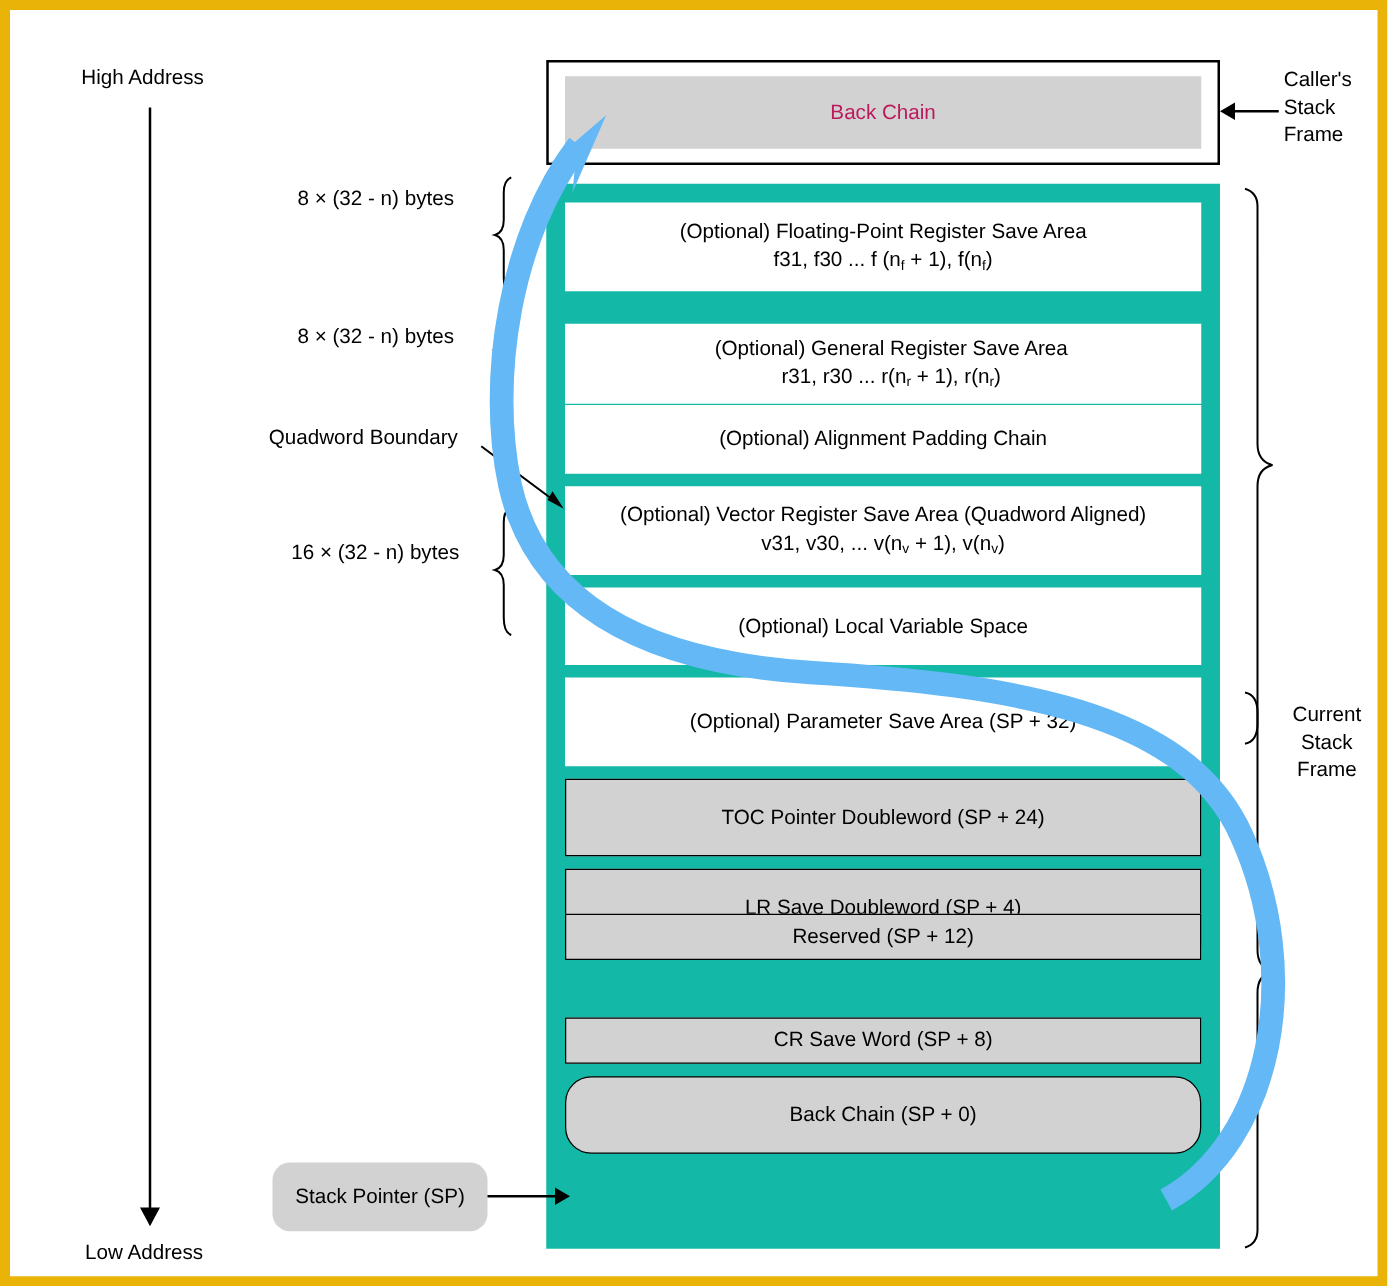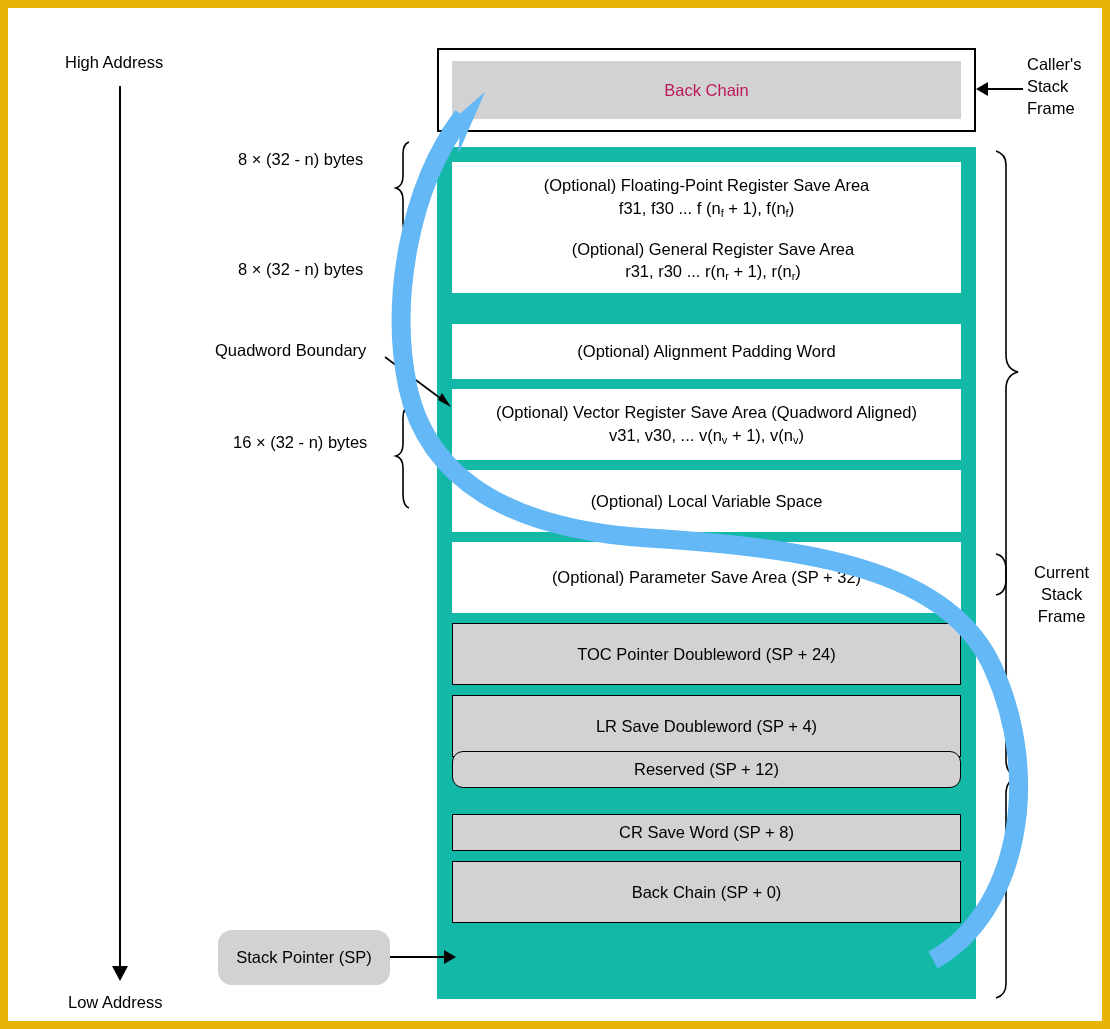--- a/index.html
+++ b/index.html
@@ -166,50 +166,50 @@
   <div id="caller-arrow-head"></div>
   <div class="lbl center" id="callers-stack-frame-label">Caller's
 Stack
 Frame</div>
 
   <div id="current-frame-container">
       <div class="row white" style="top: 15px; height: 71px;">
         <div>(Optional) Floating-Point Register Save Area</div>
         <div>f31, f30 ... f (n<sub>f</sub> + 1), f(n<sub>f</sub>)</div>
       </div>
-      <div class="row white" style="top: 82px; height: 64px; padding-left: 13px;">
+      <div class="row white" style="top: 112px; height: 64px; padding-left: 13px;">
         <div>(Optional) General Register Save Area</div>
         <div>r31, r30 ... r(n<sub>r</sub> + 1), r(n<sub>r</sub>)</div>
       </div>
       <div class="row white" style="top: 177px; height: 55px;">
-        <div>(Optional) Alignment Padding Word</div>
+        <div>(Optional) Alignment Padding Chain</div>
       </div>
       <div class="row white" style="top: 242px; height: 71px;">
         <div>(Optional) Vector Register Save Area (Quadword Aligned)</div>
         <div>v31, v30, ... v(n<sub>v</sub> + 1), v(n<sub>v</sub>)</div>
       </div>
       <div class="row white" style="top: 323px; height: 62px;">
         <div>(Optional) Local Variable Space</div>
       </div>
       <div class="row white" style="top: 395px; height: 71px;">
         <div>(Optional) Parameter Save Area (SP + 32)</div>
       </div>
       <div class="row boxed" style="top: 476px; height: 62px;">
         <div>TOC Pointer Doubleword (SP + 24)</div>
       </div>
       <div class="row boxed" style="top: 548px; height: 62px;">
         <div>LR Save Doubleword (SP + 4)</div>
       </div>
-      <div class="row boxed" style="top: 604px; height: 37px; border-radius: 11px;">
+      <div class="row boxed" style="top: 584px; height: 37px;">
         <div>Reserved (SP + 12)</div>
       </div>
       <div class="row boxed" style="top: 667px; height: 37px;">
         <div>CR Save Word (SP + 8)</div>
       </div>
-      <div class="row boxed" style="top: 714px; height: 62px;">
+      <div class="row boxed" style="top: 714px; height: 62px; border-radius: 21px;">
         <div>Back Chain (SP + 0)</div>
       </div>
     </div>
   <div class="lbl center" id="current-stack-frame-label">Current
 Stack
 Frame</div>
 
   <div class="lbl" id="bytes-fpr">8 × (32 - n) bytes</div>
   <div class="lbl" id="bytes-gpr">8 × (32 - n) bytes</div>
   <div class="lbl" id="bytes-vr">16 × (32 - n) bytes</div>

